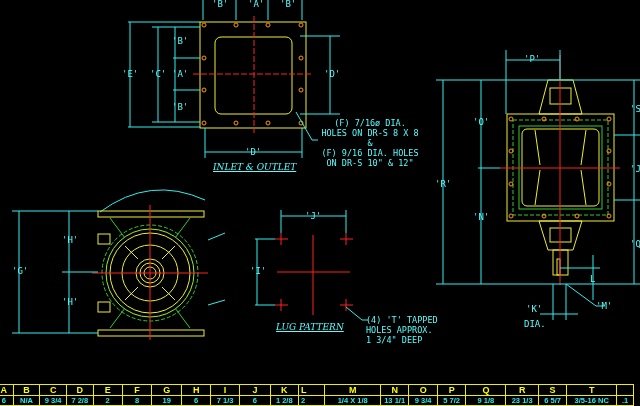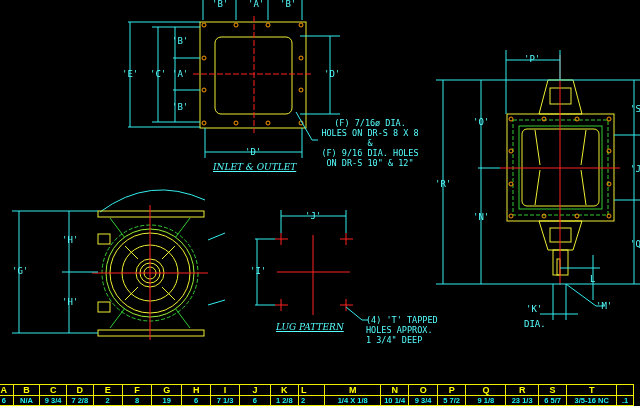--- a/index.html
+++ b/index.html
@@ -253,21 +253,21 @@
     <td>7 2/8</td>
     <td>2</td>
     <td>8</td>
     <td>19</td>
     <td>6</td>
     <td>7 1/3</td>
     <td>6</td>
     <td>1 2/8</td>
     <td style="text-align:left">2</td>
     <td>1/4 X 1/8</td>
-    <td>10 1/4</td>
+    <td>13 1/1</td>
     <td>9 3/4</td>
     <td>5 7/2</td>
     <td>9 1/8</td>
     <td>23 1/3</td>
     <td>6 5/7</td>
     <td>3/5-16 NC</td>
     <td>.1</td>
   </tr>
 </tbody>
   </table>

